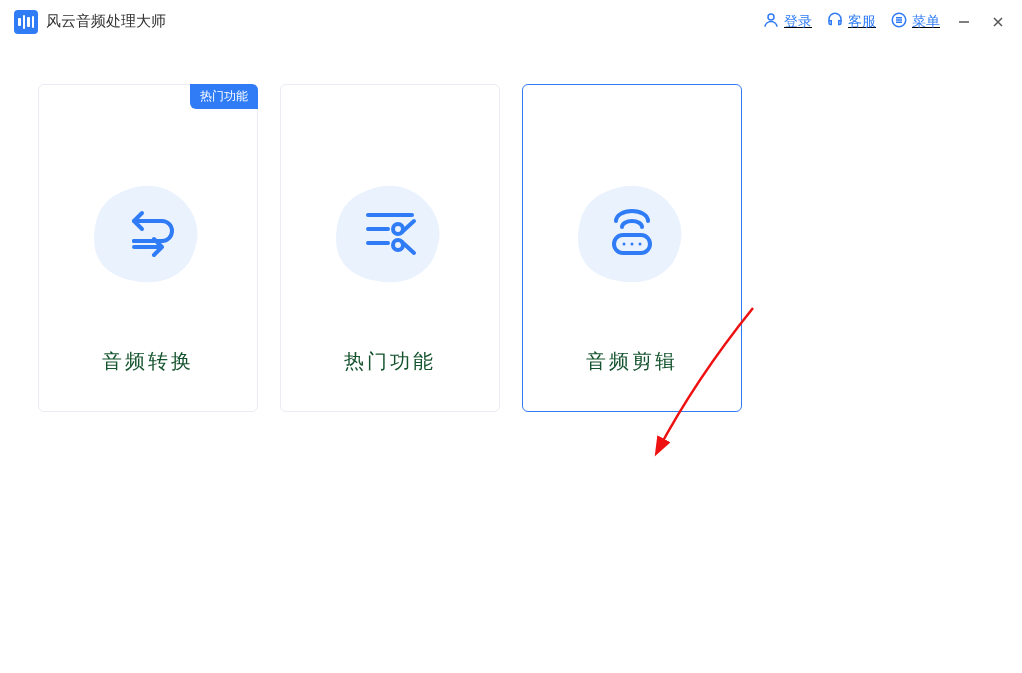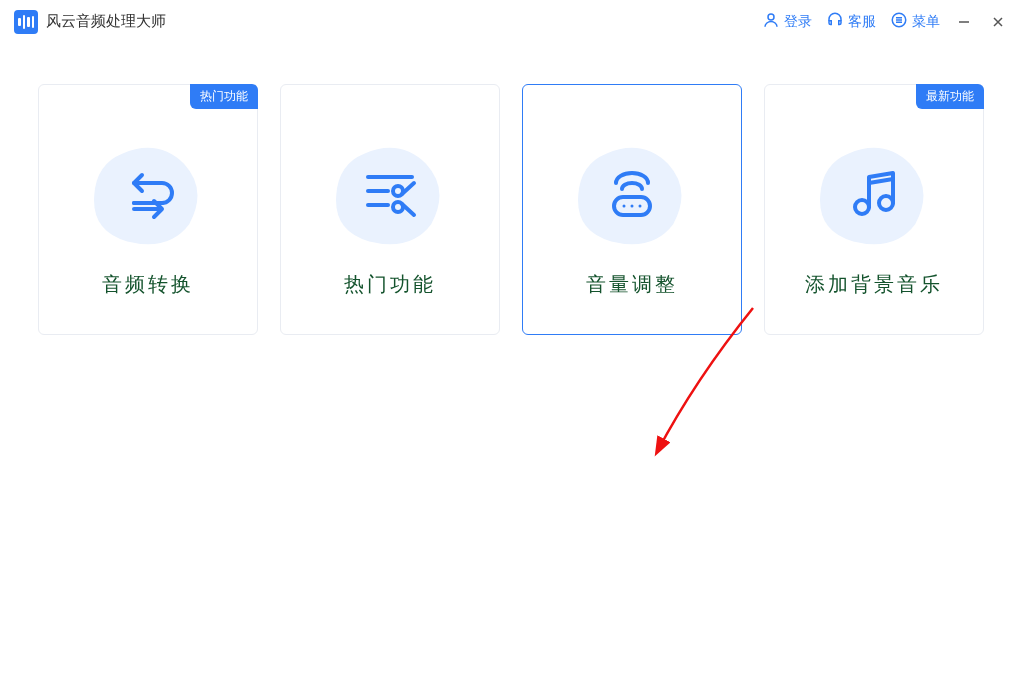--- a/index.html
+++ b/index.html
@@ -46,20 +46,21 @@
     .app-title {
       font-size: 15px;
       color: #333;
       font-weight: 400;
     }
     .titlebar-right {
       margin-left: auto;
       display: flex;
       align-items: center;
       gap: 14px;
+      text-decoration: underline;
     }
     .titlebar-action {
       display: flex;
       align-items: center;
       gap: 4px;
       color: #2f7cf6;
       font-size: 14px;
       cursor: pointer;
     }
     .titlebar-action svg { width: 18px; height: 18px; }
@@ -74,21 +75,21 @@
     }
     .grid {
       padding: 40px 38px 0;
       display: grid;
       grid-template-columns: repeat(4, 1fr);
       gap: 24px 22px;
     }
     .card {
       border: 1px solid #e9ecf2;
       border-radius: 6px;
-      height: 251px;
+      height: 328px;
       position: relative;
       display: flex;
       flex-direction: column;
       align-items: center;
       justify-content: center;
       cursor: pointer;
       background: #fff;
     }
     .card.selected {
       border-color: #2f7cf6;
@@ -260,42 +261,23 @@
         <svg viewBox="0 0 64 64" fill="none" stroke="#2f7cf6" stroke-width="4" stroke-linecap="round" stroke-linejoin="round">
           <rect x="14" y="36" width="36" height="18" rx="9"></rect>
           <circle cx="24" cy="45" r="1.5" fill="#2f7cf6" stroke="none"></circle>
           <circle cx="32" cy="45" r="1.5" fill="#2f7cf6" stroke="none"></circle>
           <circle cx="40" cy="45" r="1.5" fill="#2f7cf6" stroke="none"></circle>
           <path d="M22 28 a10 6 0 0 1 20 0"></path>
           <path d="M16 22 a16 10 0 0 1 32 0"></path>
         </svg>
       </div>
     </div>
-    <div class="card-label">音量调整</div>
-  </div>
-
-  <div class="card">
-    <div class="badge">最新功能</div>
-    <div class="icon-wrap">
-      <div class="blob">
-        <svg viewBox="0 0 120 100">
-            <path d="M35 10 Q70 -5 95 20 Q118 45 100 78 Q80 105 40 95 Q5 85 8 50 Q10 20 35 10Z" fill="#eaf2fe"></path>
-          </svg>
-      </div>
-      <div class="feature-icon">
-        <svg viewBox="0 0 64 64" fill="none" stroke="#2f7cf6" stroke-width="4" stroke-linecap="round" stroke-linejoin="round">
-          <circle cx="20" cy="46" r="7"></circle>
-          <circle cx="44" cy="42" r="7"></circle>
-          <path d="M27 46 V16 L51 12 V42"></path>
-          <path d="M27 22 L51 18"></path>
-        </svg>
-      </div>
-    </div>
-    <div class="card-label">添加背景音乐</div>
-  </div>
+    <div class="card-label">音频剪辑</div>
+  </div>
+
 
 </div>
 
 <svg class="arrow" style="left:635px; top:300px;" width="130" height="170">
   <defs>
     <marker id="ah" markerWidth="10" markerHeight="10" refX="6" refY="3" orient="auto">
       <path d="M0,0 L8,3 L0,6 Z" fill="#e11"></path>
     </marker>
   </defs>
   <path d="M118 8 Q60 80 22 152" stroke="#e11" stroke-width="2.5" fill="none" marker-end="url(#ah)"></path>

